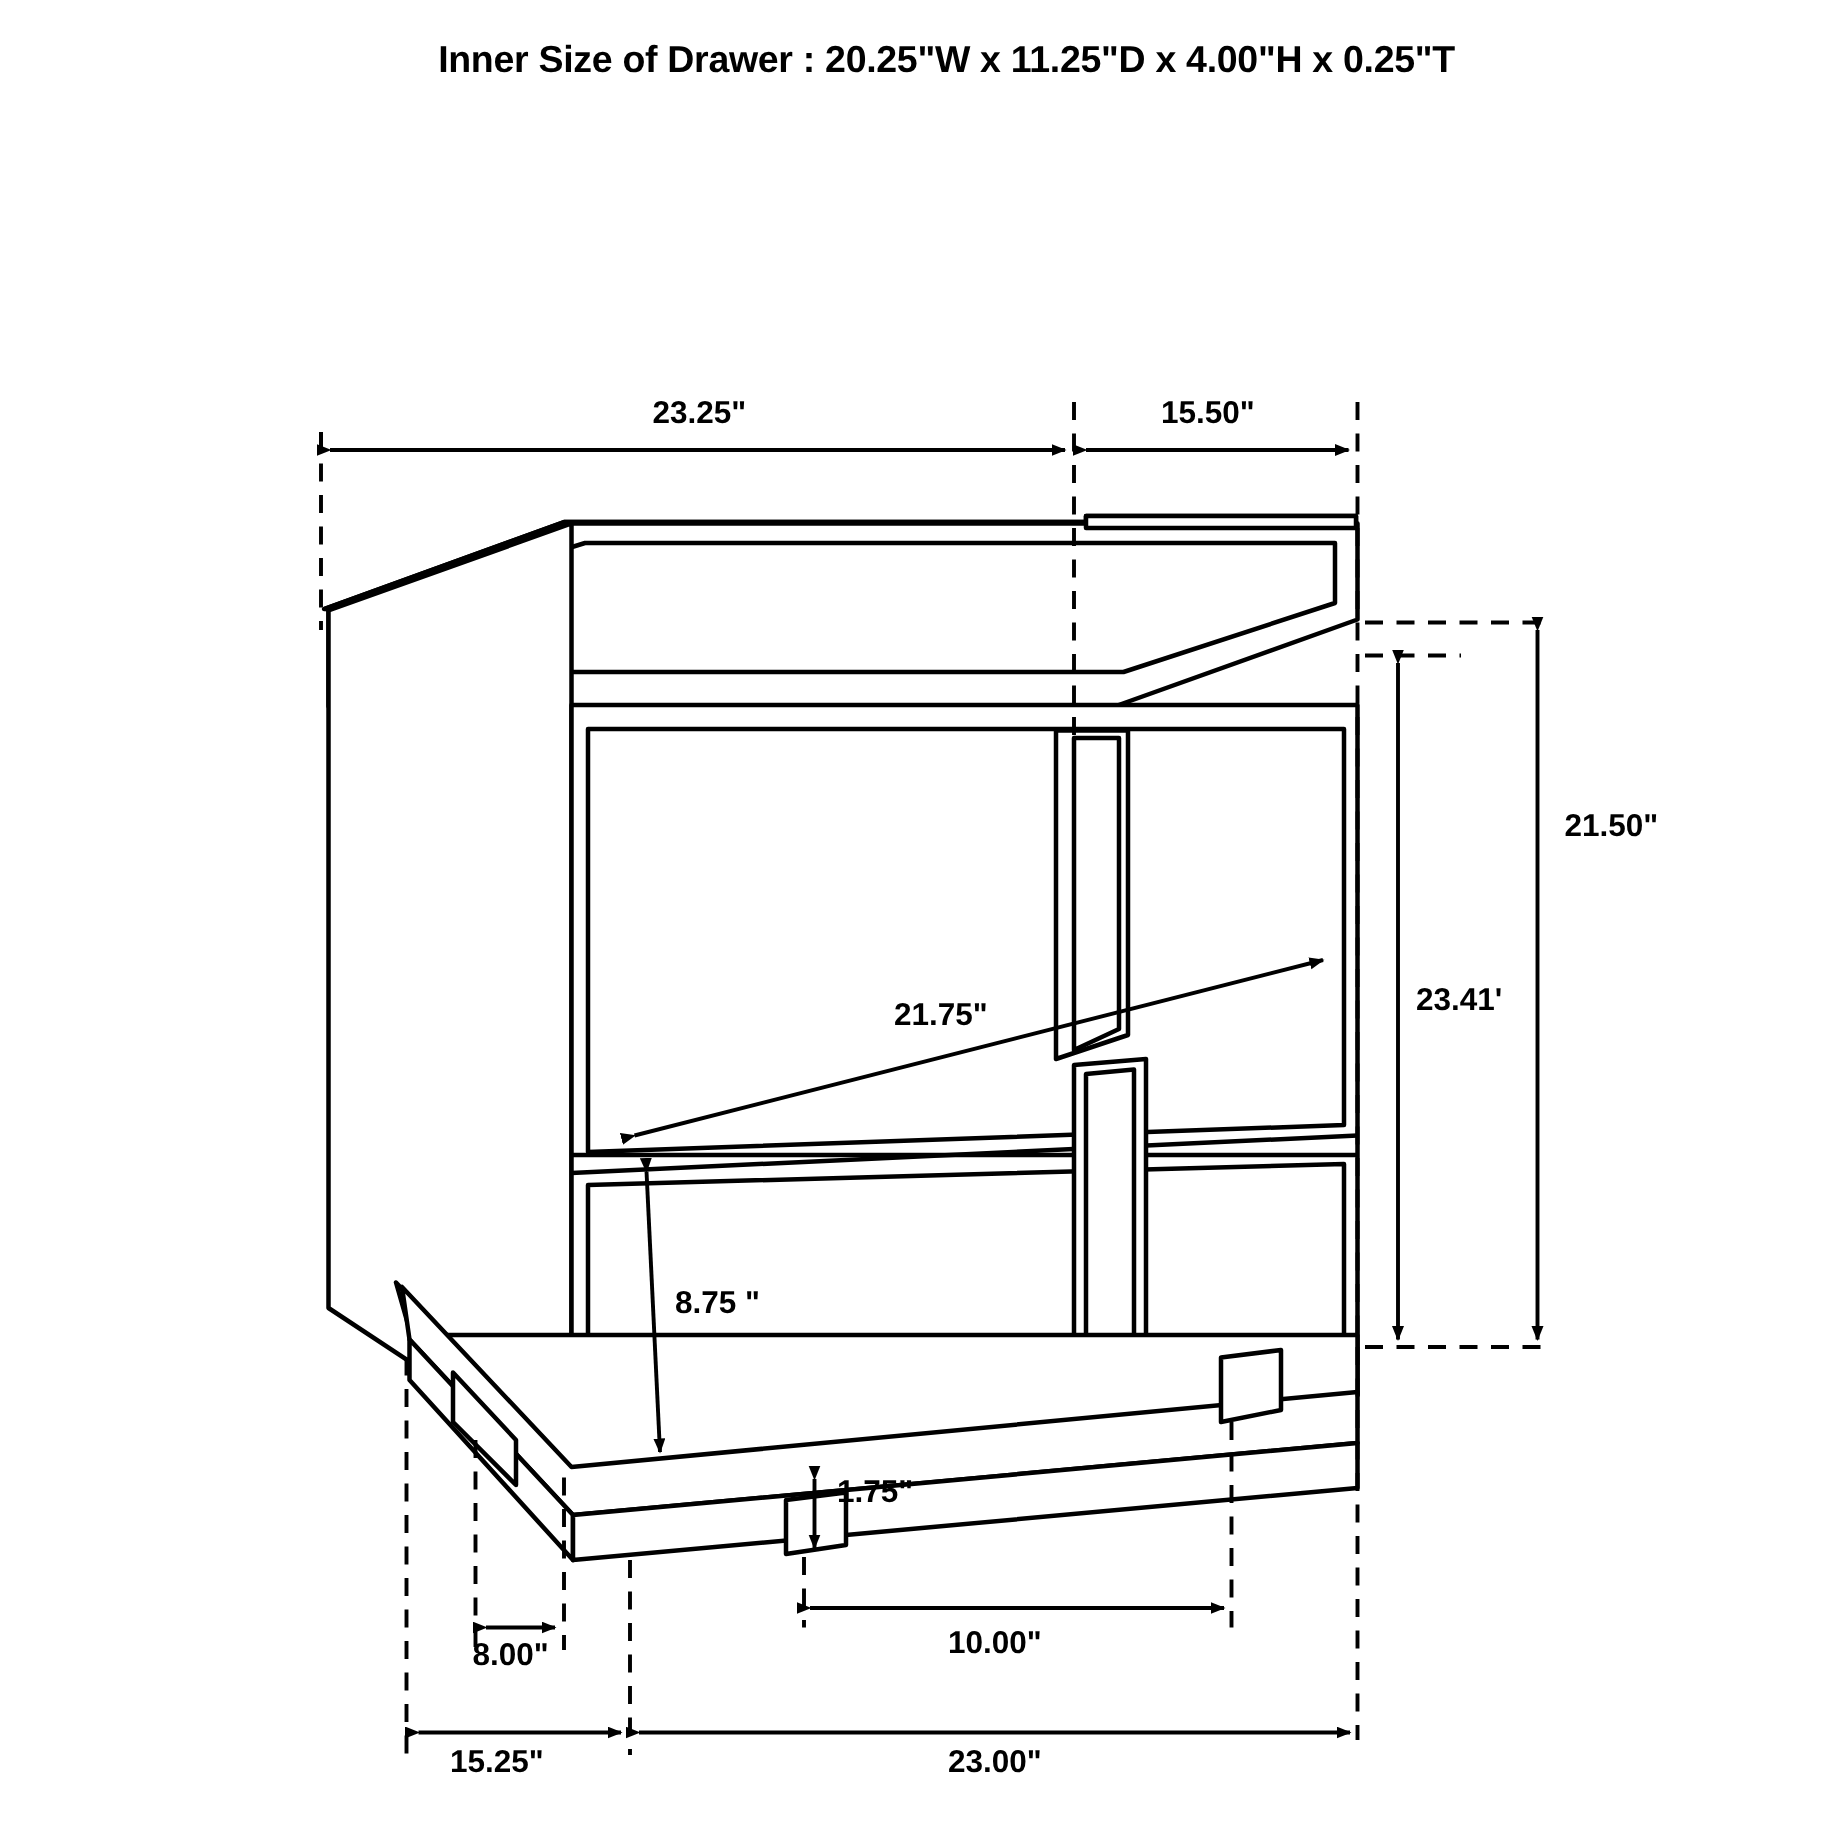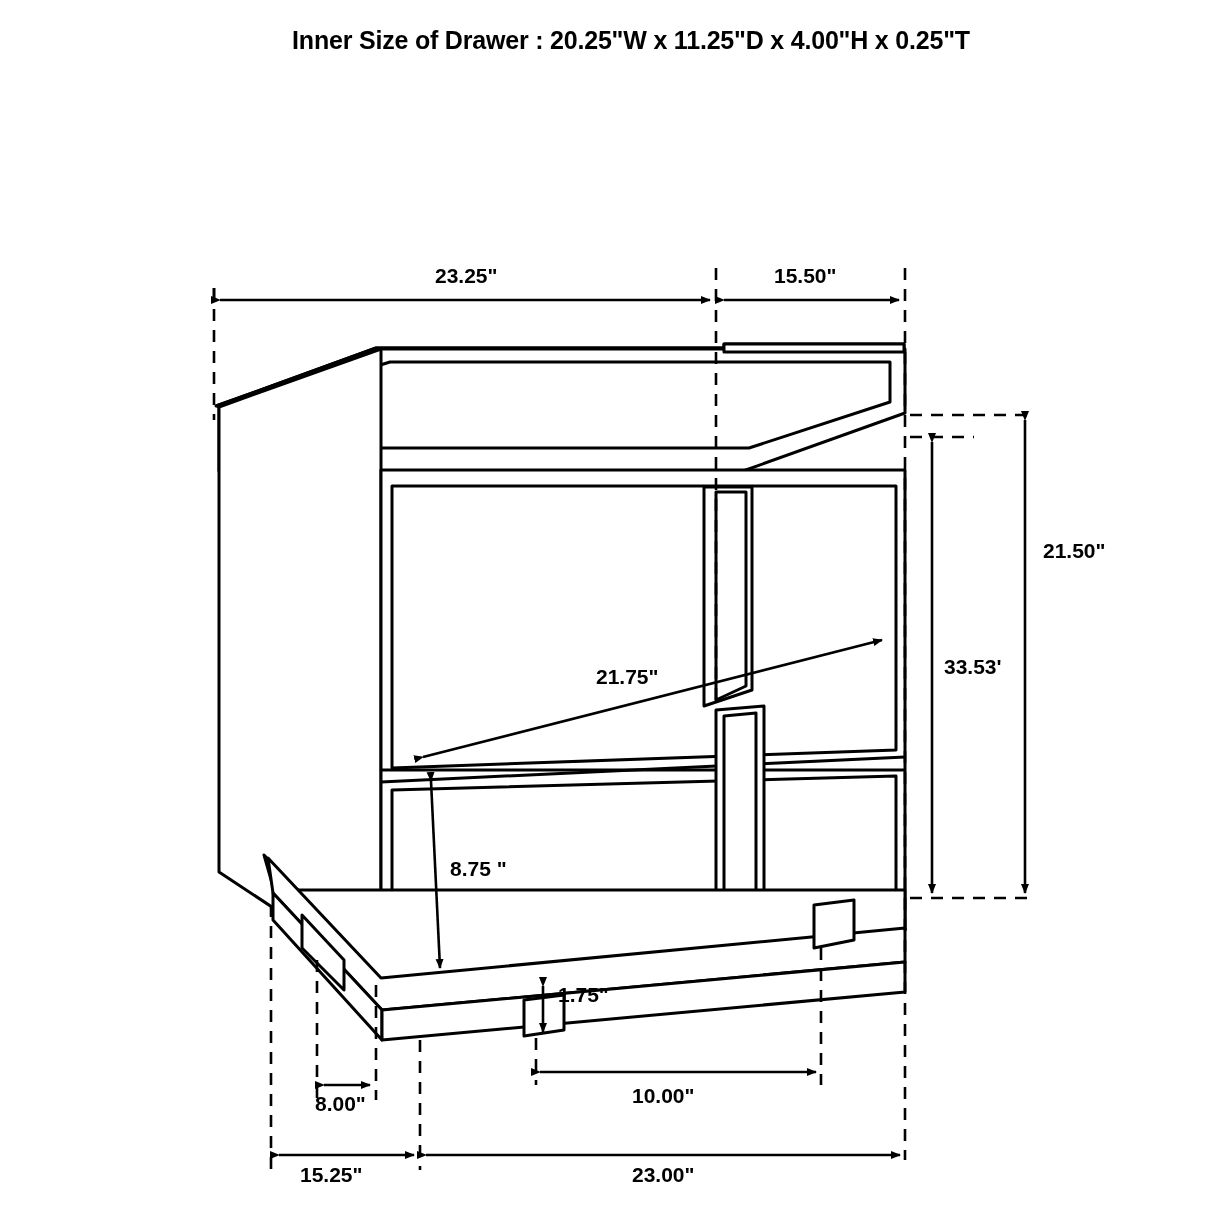--- a/index.html
+++ b/index.html
@@ -141,21 +141,21 @@
 
       <path d="M255,1155 L390,1155" marker-start="url(#ahs)" marker-end="url(#ah)"></path>
 
       <path d="M402,1155 L876,1155" marker-start="url(#ahs)" marker-end="url(#ah)"></path>
     </g>
   </svg>
 
   <div class="dimlabel" style="left:411px; top:264px;">23.25"</div>
   <div class="dimlabel" style="left:750px; top:264px;">15.50"</div>
   <div class="dimlabel" style="left:1019px; top:539px;">21.50"</div>
-  <div class="dimlabel" style="left:920px; top:655px;">33.53'</div>
+  <div class="dimlabel" style="left:920px; top:655px;">23.41'</div>
   <div class="dimlabel" style="left:572px; top:665px;">21.75"</div>
   <div class="dimlabel" style="left:426px; top:857px;">8.75 "</div>
   <div class="dimlabel" style="left:534px; top:983px;">1.75"</div>
   <div class="dimlabel" style="left:291px; top:1092px;">8.00"</div>
   <div class="dimlabel" style="left:608px; top:1084px;">10.00"</div>
   <div class="dimlabel" style="left:276px; top:1163px;">15.25"</div>
   <div class="dimlabel" style="left:608px; top:1163px;">23.00"</div>
 
 </div>
 

